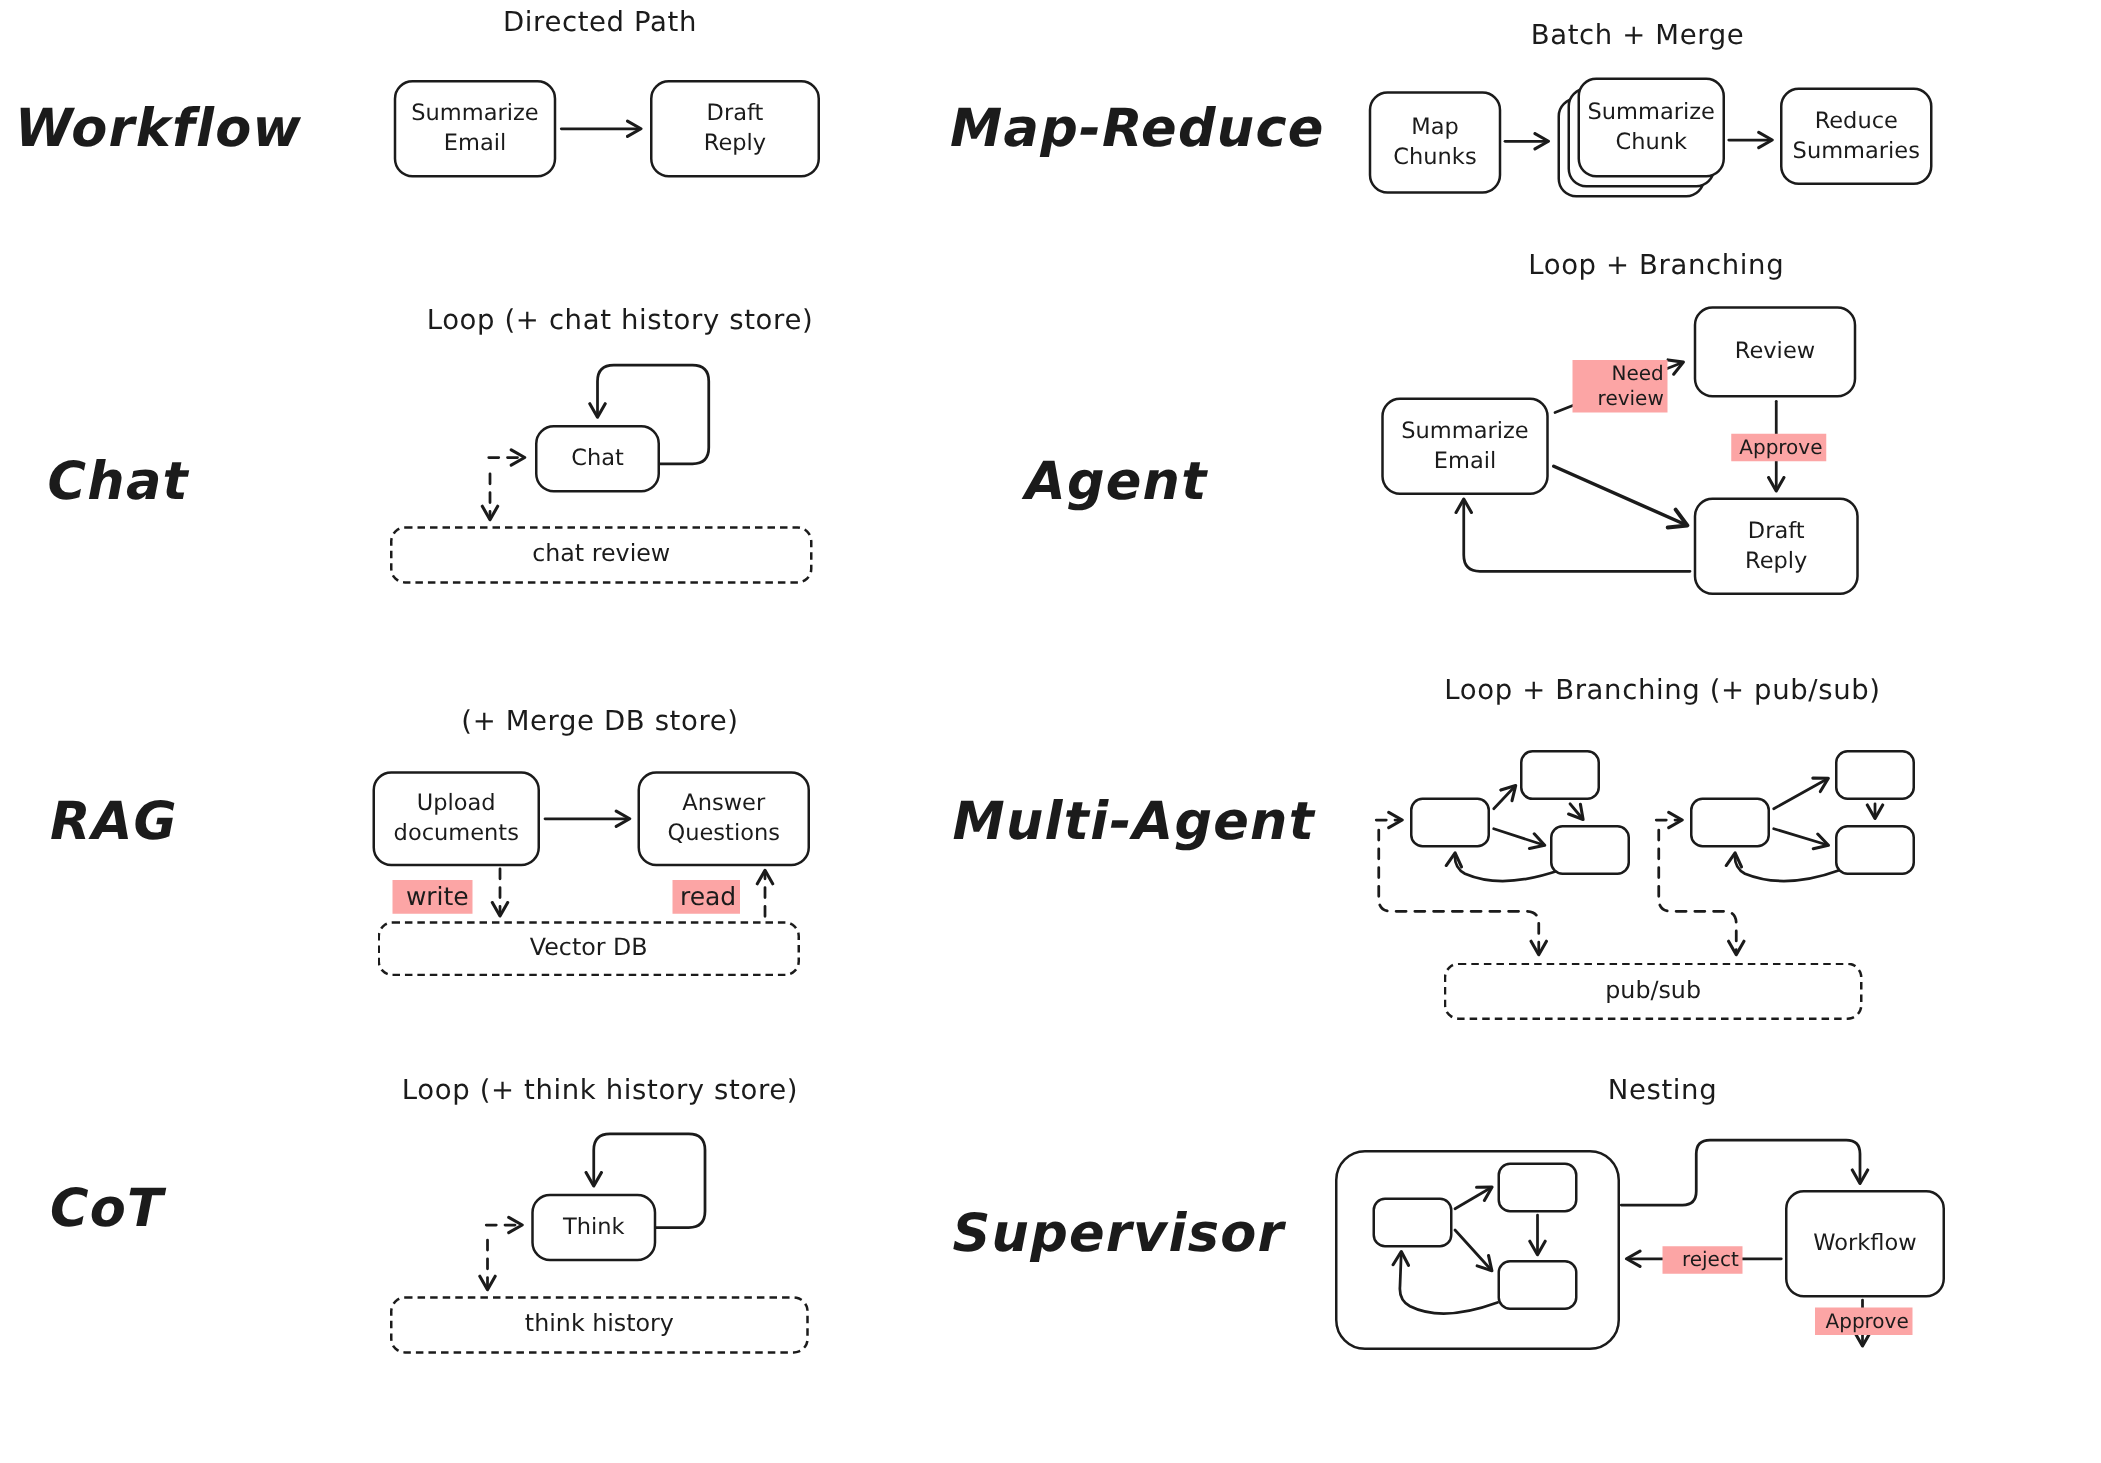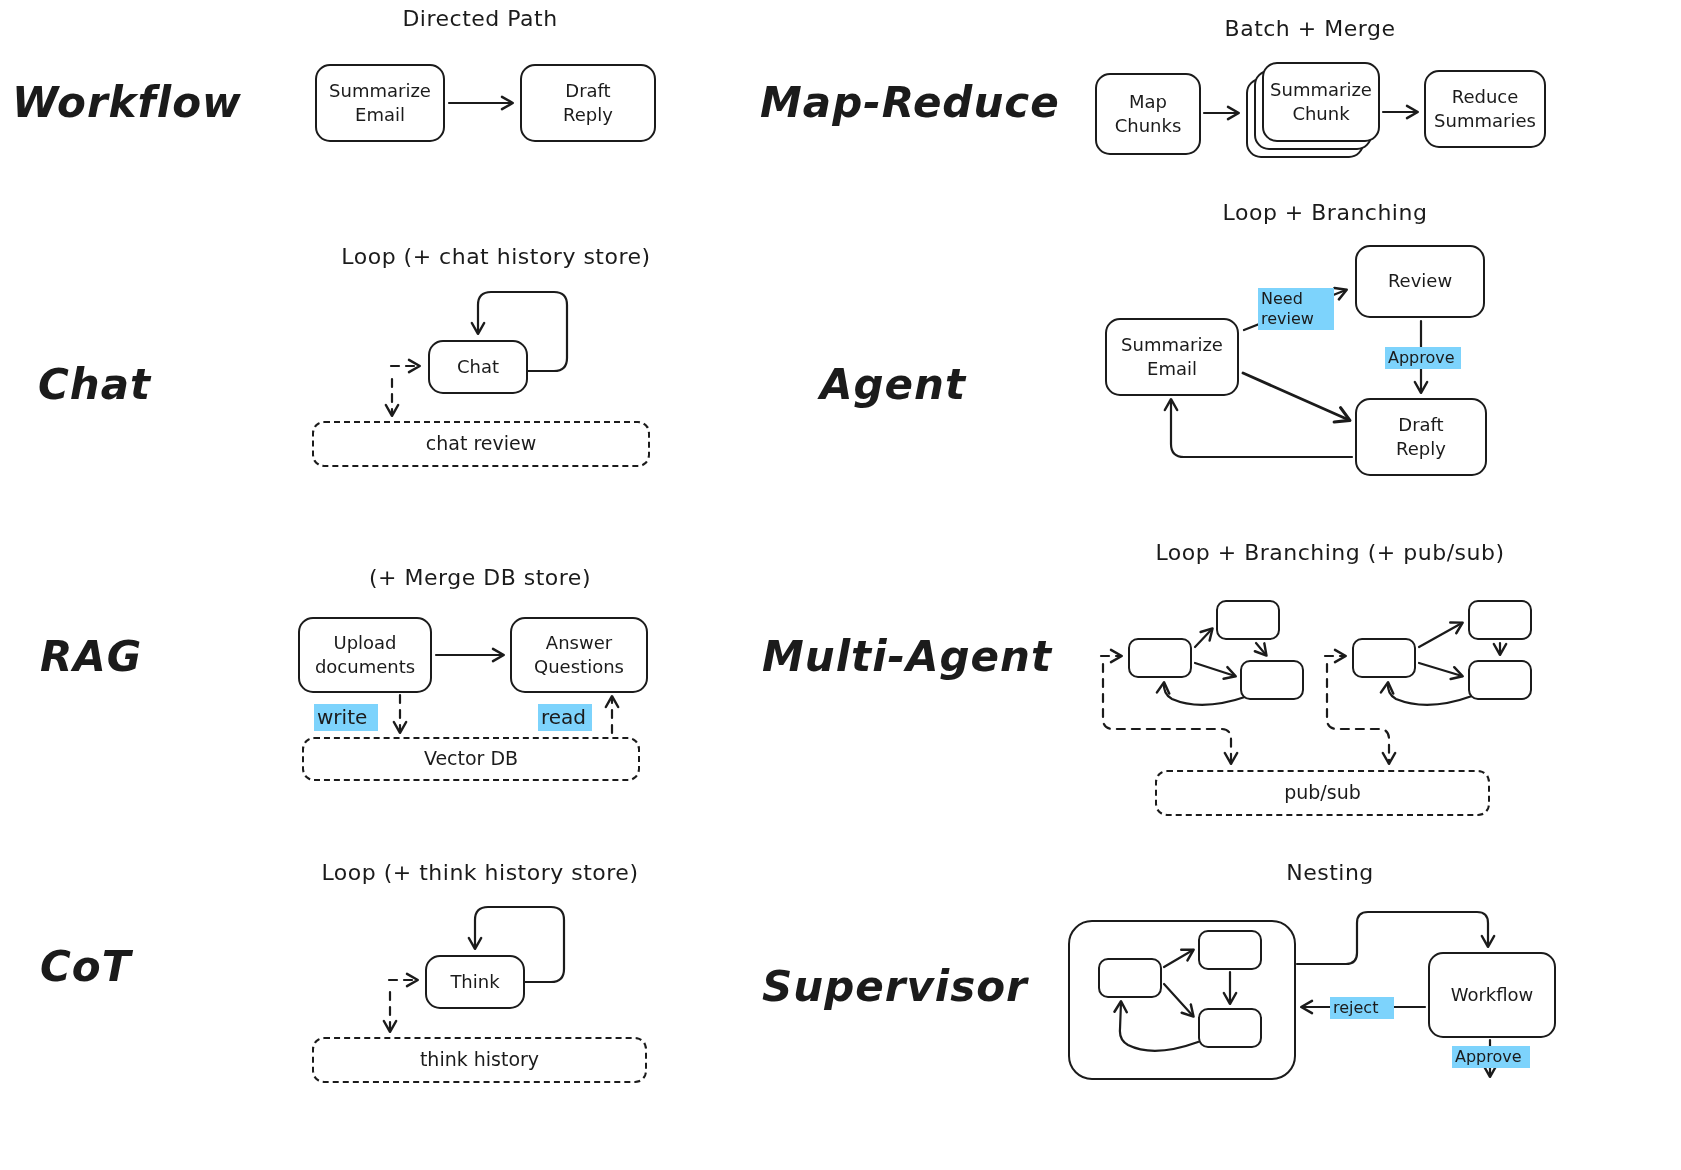--- a/index.html
+++ b/index.html
@@ -53,22 +53,22 @@
     border-radius: 15px;
   }
   .nest {
     position: absolute;
     border: 2.8px solid #1b1b1b;
     border-radius: 24px;
     background: transparent;
   }
   .edge-label {
     position: absolute;
-    background: #7dd3fc;
-    text-align: left;
+    background: #fca5a5;
+    text-align: right;
     font-size: 16px;
     line-height: 1.25;
     white-space: pre-line;
     padding: 1px 3px;
   }
   .edge-label.lg { font-size: 20px; }
 </style>
 </head>
 <body>
 

